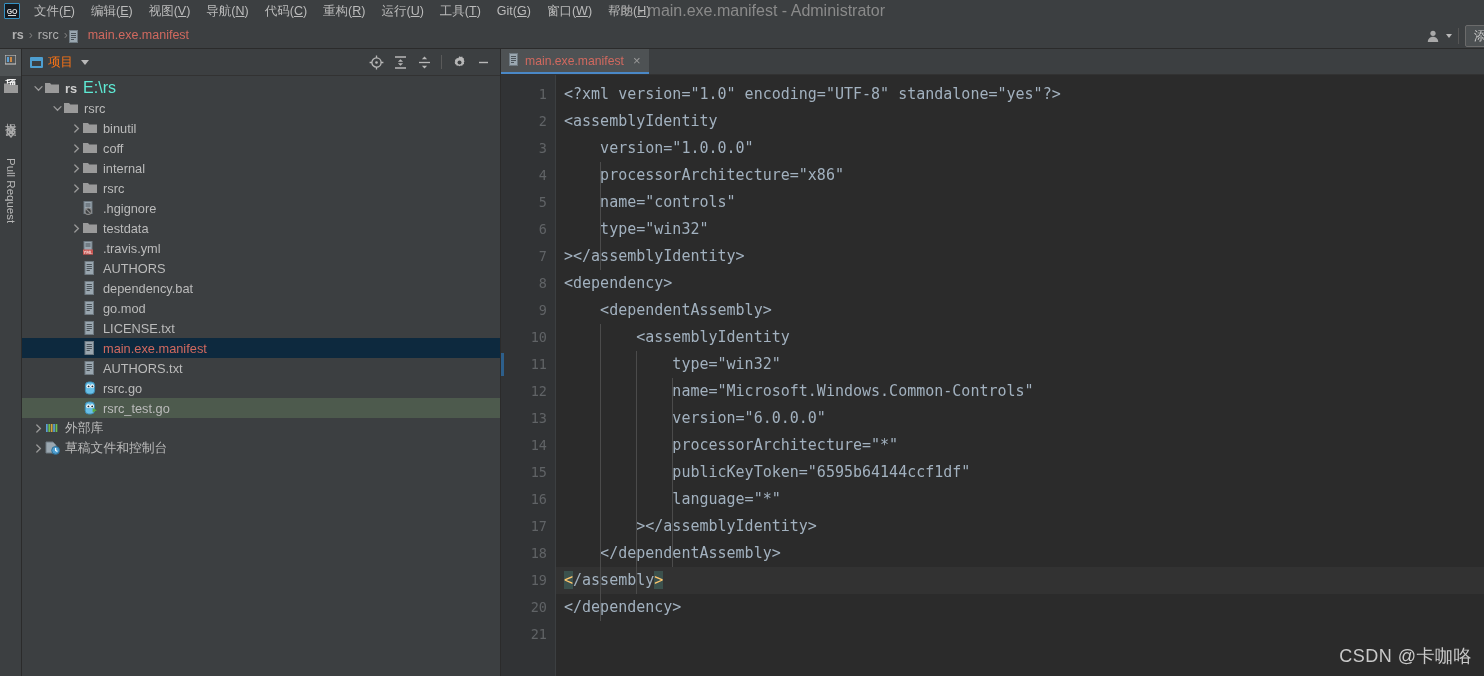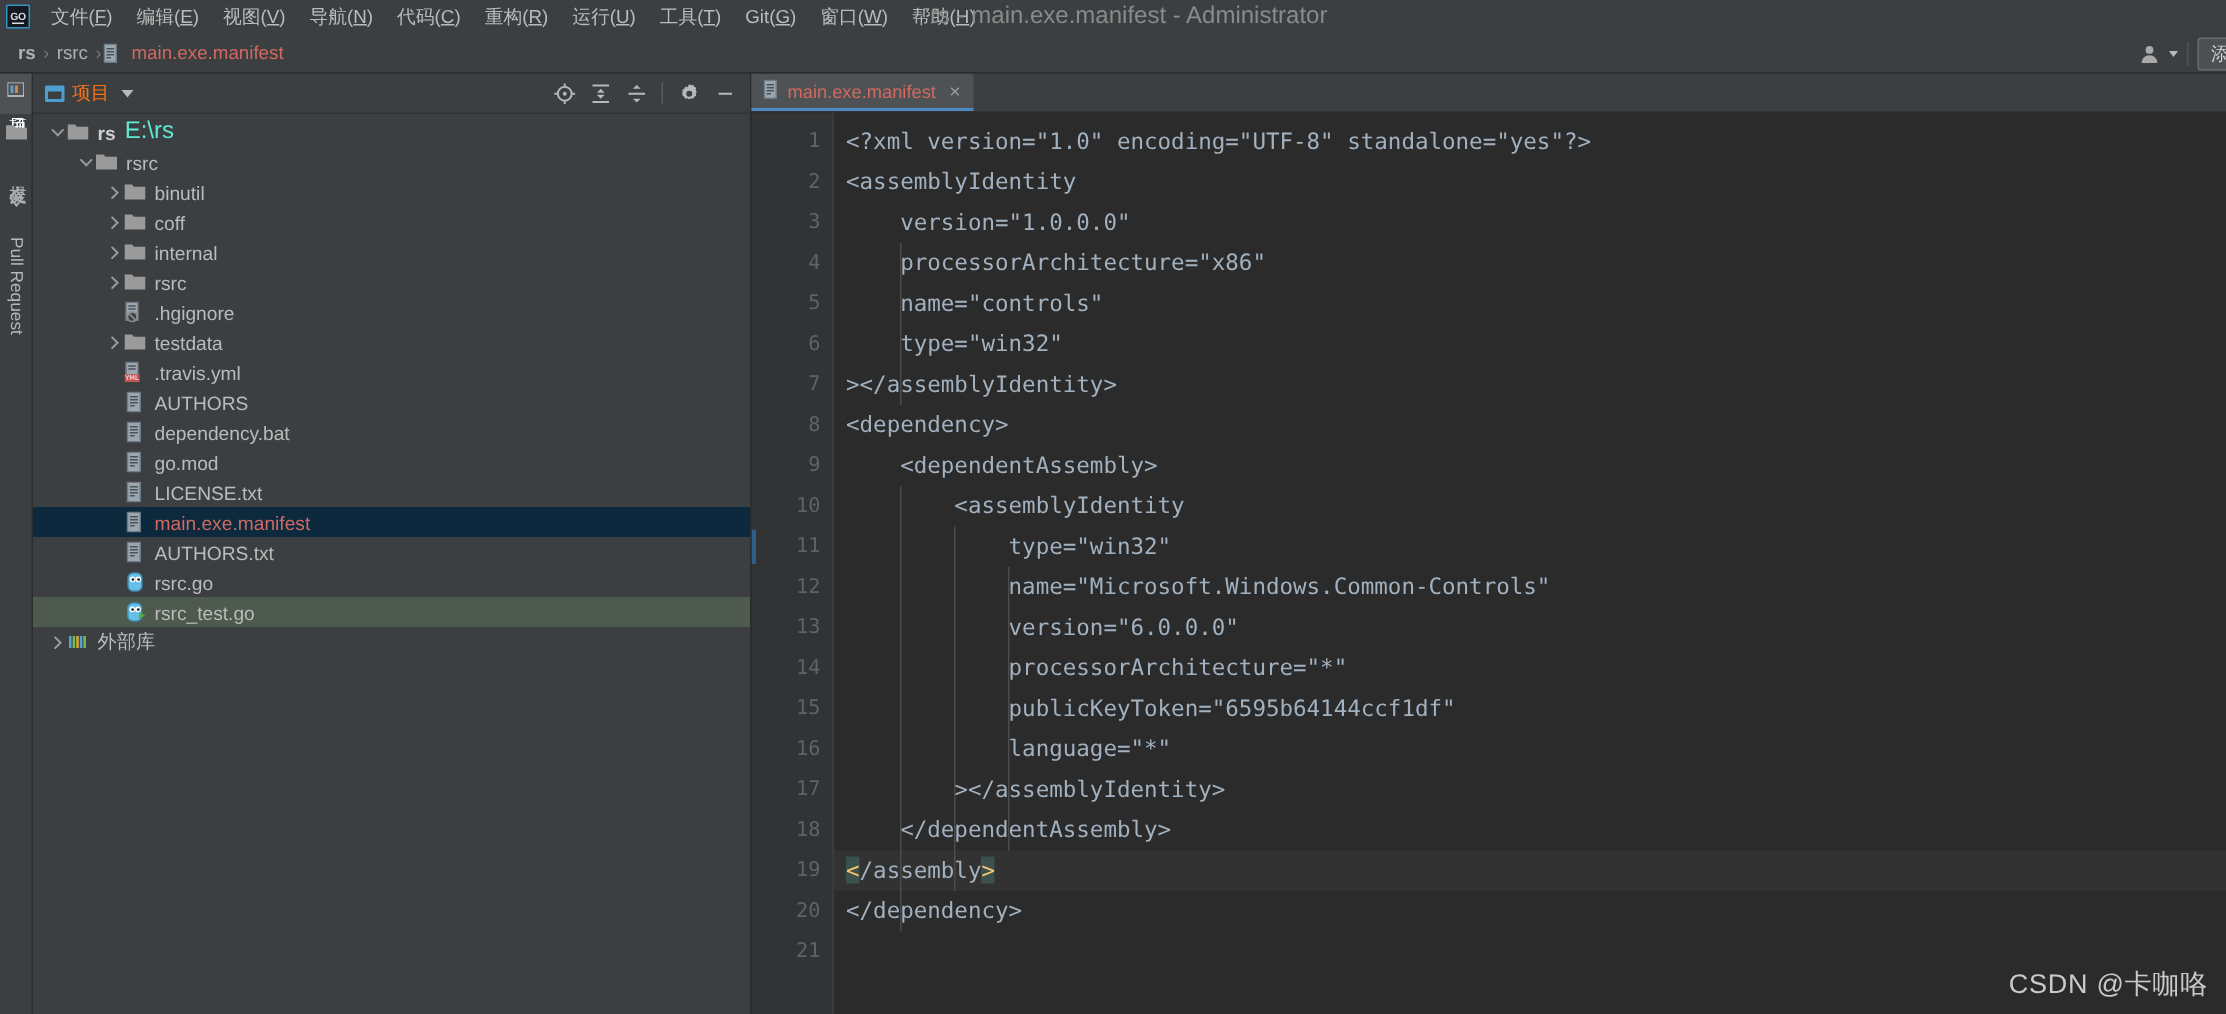--- a/index.html
+++ b/index.html
@@ -612,20 +612,36 @@
             <span class="ico">
               <svg width="14" height="12" viewBox="0 0 14 12">
                 <rect x="1" y="2" width="1.7" height="8" fill="#5a9fd4"></rect>
                 <rect x="3.4" y="2" width="1.7" height="8" fill="#6fbf4f"></rect>
                 <rect x="5.8" y="2" width="1.7" height="8" fill="#d6a63a"></rect>
                 <rect x="8.2" y="2" width="1.7" height="8" fill="#5a9fd4"></rect>
                 <rect x="10.6" y="2" width="1.7" height="8" fill="#6fbf4f"></rect>
               </svg>
             </span>
             <span class="lbl">外部库</span>
+          </div>
+          <div class="row">
+            <span style="width: 10px; flex: 0 0 10px;"></span>
+            <span class="arrow">
+              <svg width="9" height="9" viewBox="0 0 9 9">
+                <path d="M2.8 1l3.6 3.5L2.8 8" fill="none" stroke="#9a9a9a" stroke-width="1.3" stroke-linecap="round"></path>
+              </svg>
+            </span>
+            <span class="ico">
+              <svg width="15" height="14" viewBox="0 0 15 14">
+                <path d="M1 1h7l3 3v8H1z" fill="#9aa7b0" stroke="#6f7a82"></path>
+                <circle cx="10.6" cy="9.4" r="3.9" fill="#4e9fd1" stroke="#2f6f96"></circle>
+                <path d="M10.6 7v2.5l1.8 1" stroke="#ffffff" stroke-width="1.2" fill="none"></path>
+              </svg>
+            </span>
+            <span class="lbl">草稿文件和控制台</span>
           </div>
         </div>
     </div>
 
     <div class="editor-area">
       <div class="tabbar">
         <div class="etab">
           <span>
             <svg width="11" height="13" viewBox="0 0 11 13">
                 <rect x="0.5" y="0.5" width="8" height="12" fill="#9aa7b0" stroke="#6f7a82"></rect>

